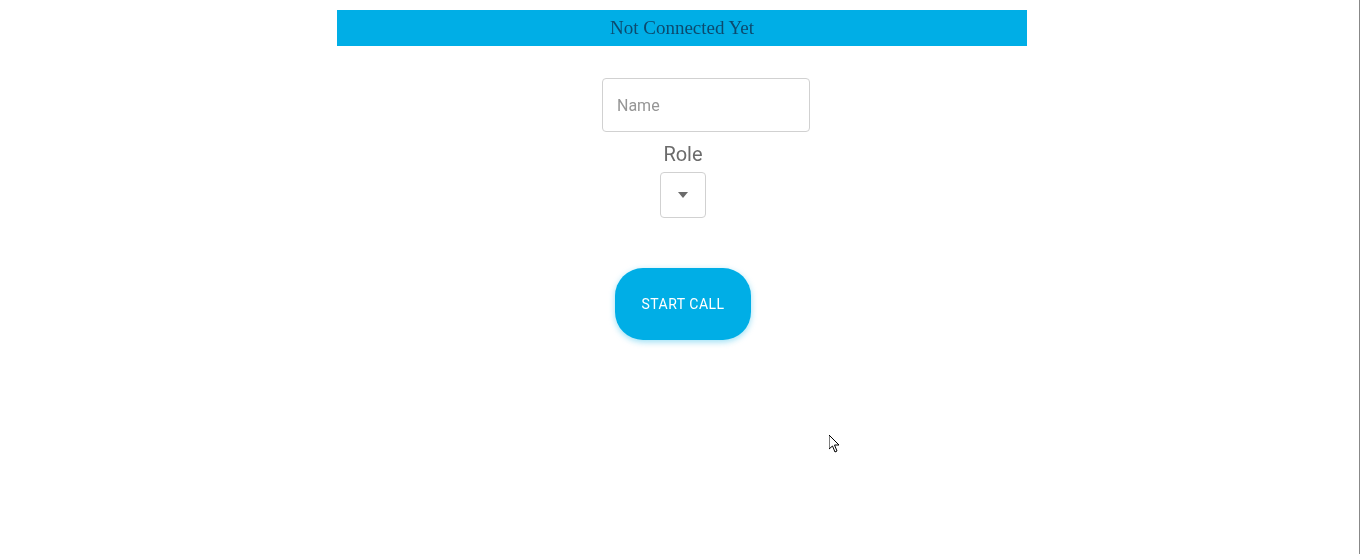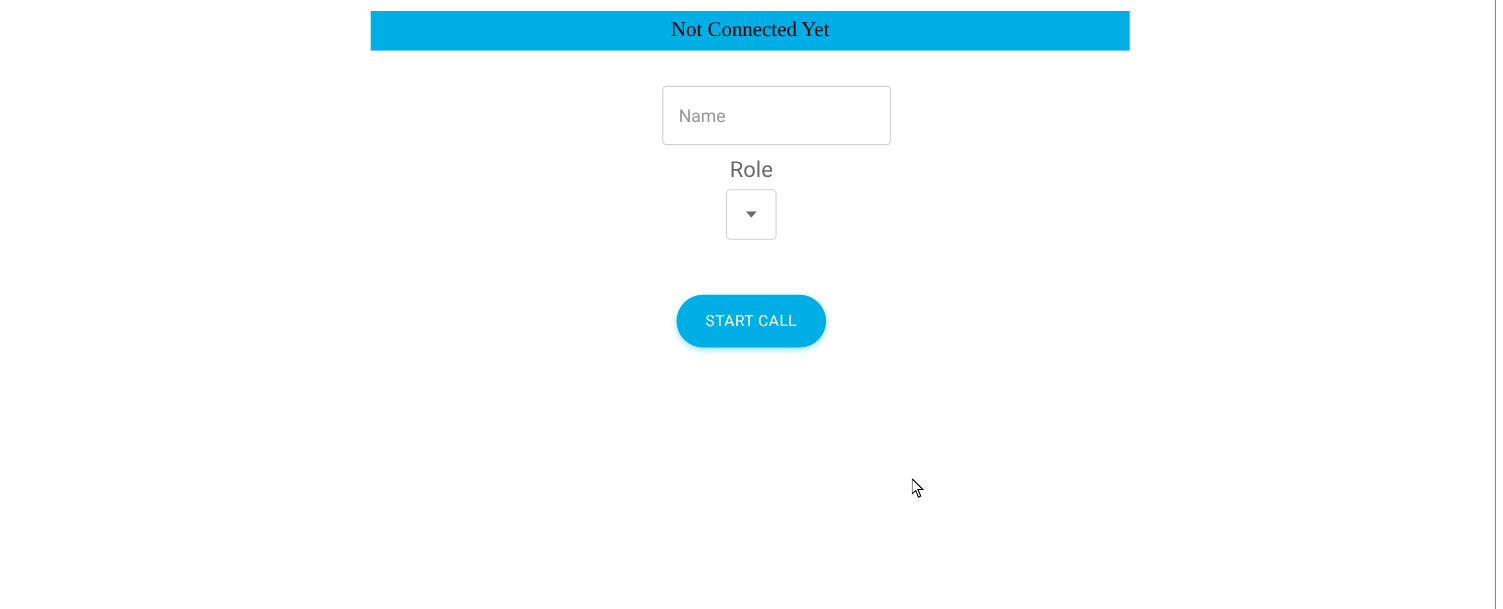--- a/index.html
+++ b/index.html
@@ -26,21 +26,21 @@
       position: absolute;
       left: 337px;
       top: 10px;
       width: 690px;
       height: 36px;
       background: #00aee6;
       display: flex;
       align-items: center;
       justify-content: center;
       font-size: 19px;
-      color: #000000;
+      color: #0c4a6e;
       font-family: Georgia, "Times New Roman", serif;
     }
     .form-container {
       position: absolute;
       left: 50%;
       top: 78px;
       transform: translateX(-50%);
       display: flex;
       flex-direction: column;
       align-items: center;
@@ -82,21 +82,21 @@
       width: 10px;
       height: 6px;
       fill: #6b6b6b;
     }
     .start-call-button {
       margin-top: 50px;
       background: #00aee6;
       color: #ffffff;
       border: none;
       border-radius: 28px;
-      padding: 16px 26px;
+      padding: 28px 26px;
       font-size: 14px;
       letter-spacing: 0.5px;
       cursor: pointer;
       font-family: inherit;
       box-shadow: 0 2px 6px rgba(0, 174, 230, 0.4);
     }
     .cursor-icon {
       position: absolute;
       left: 829px;
       top: 435px;

